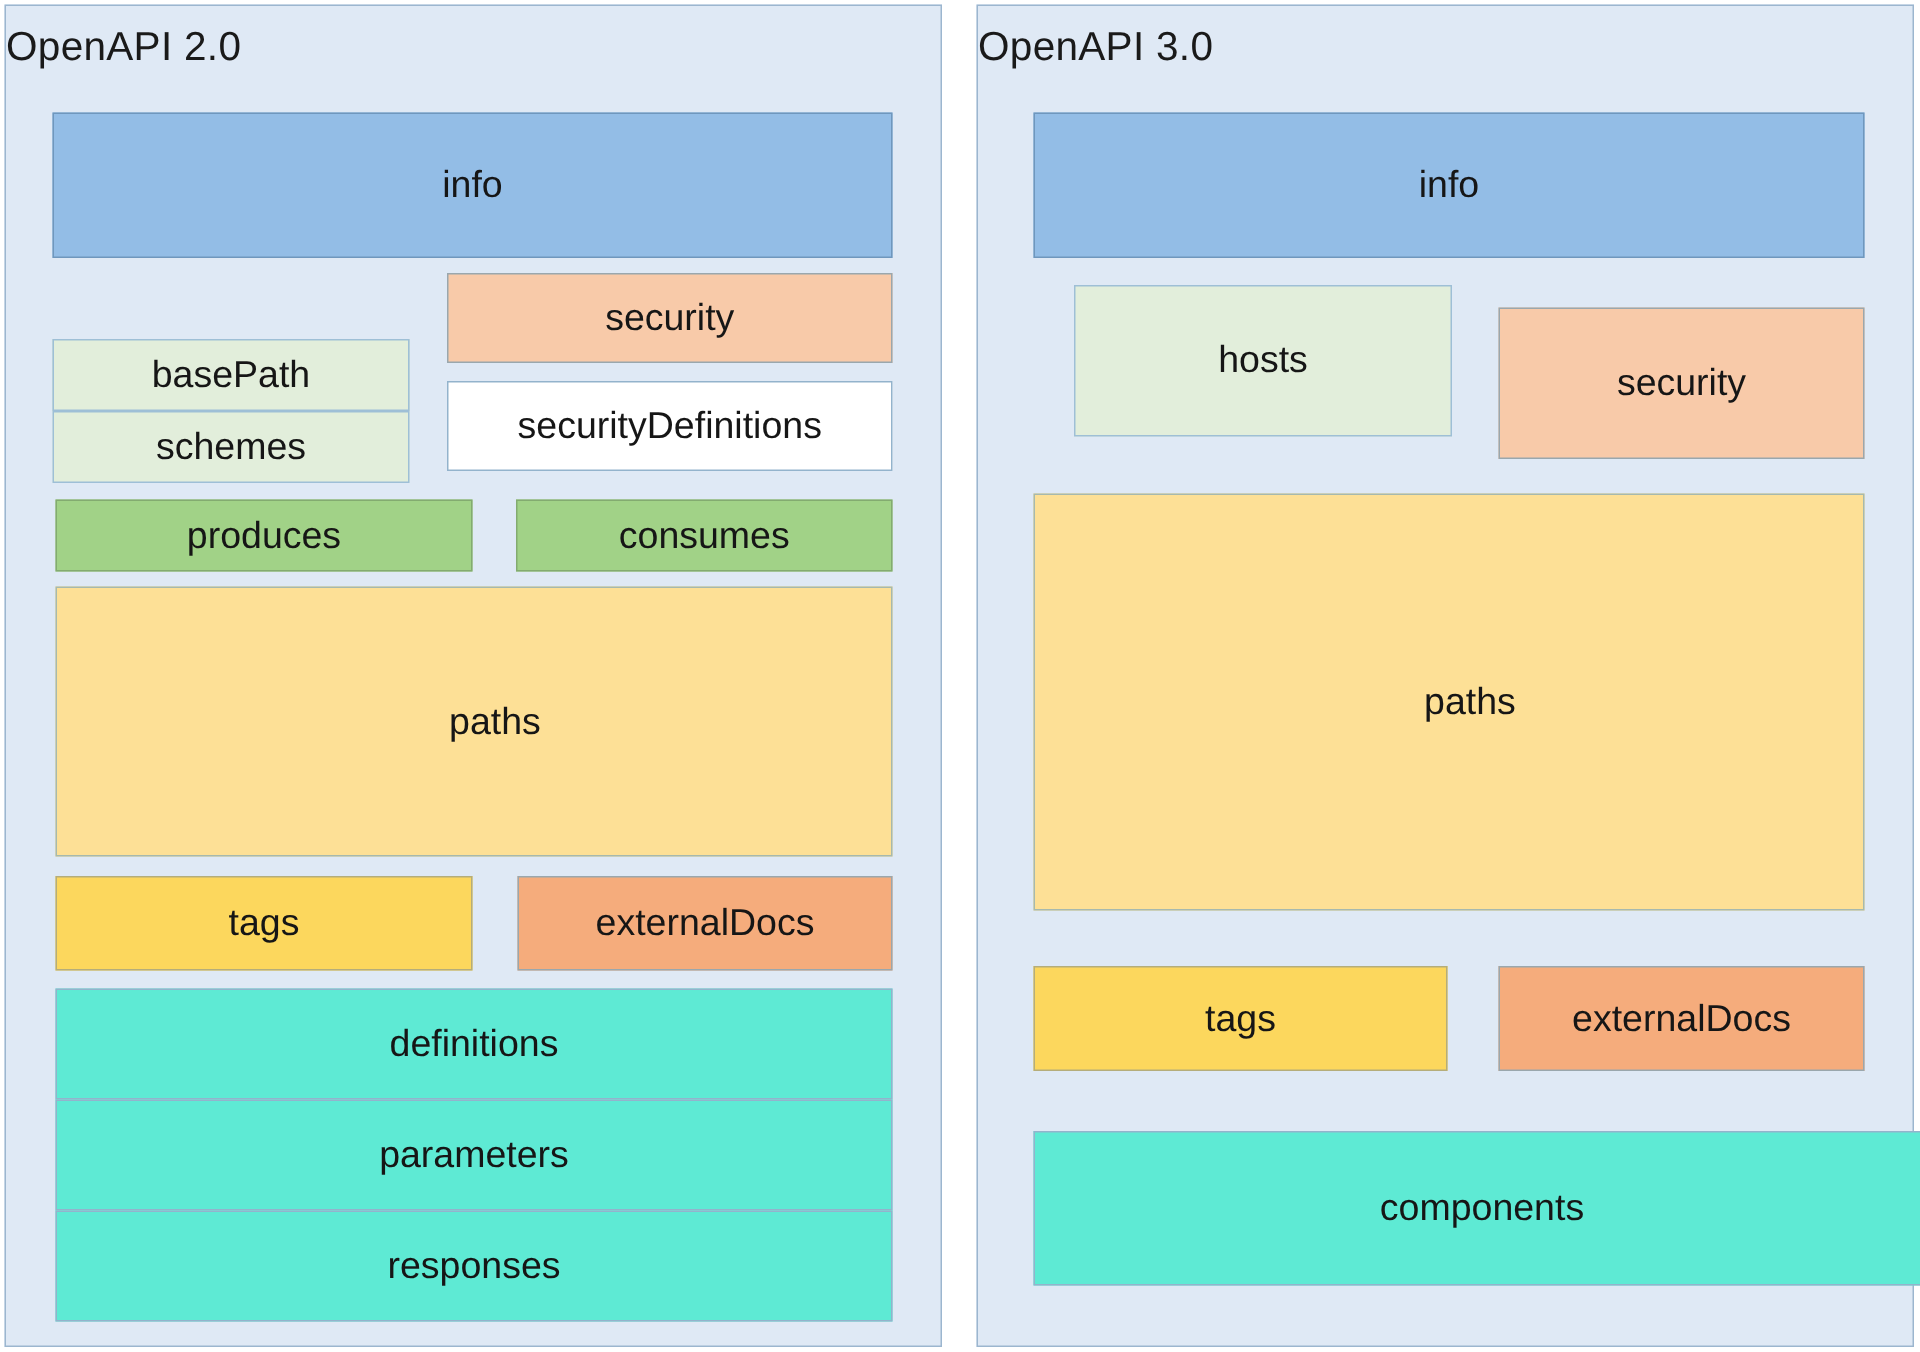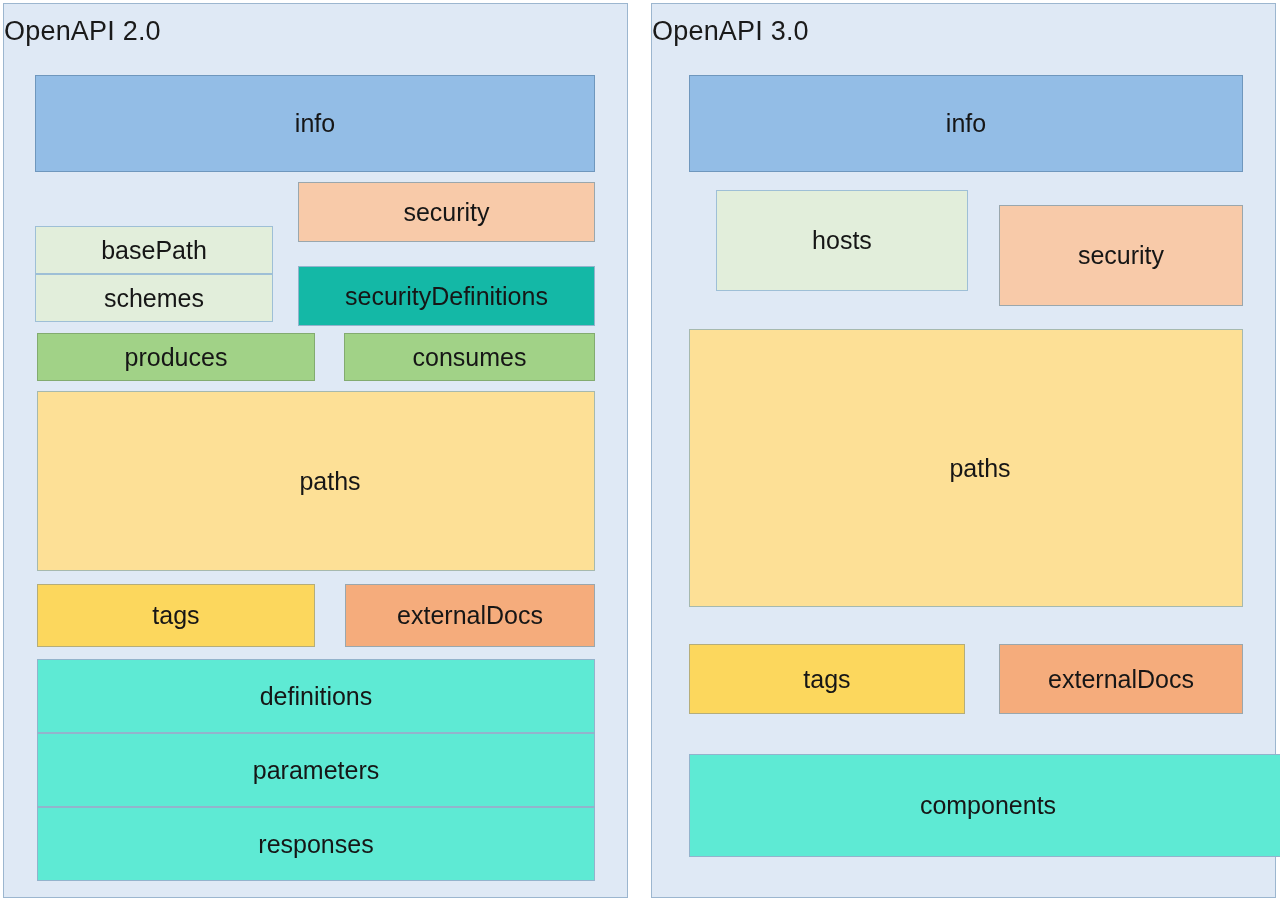--- a/index.html
+++ b/index.html
@@ -55,21 +55,21 @@
     color: #161616;
     line-height: 1;
     text-align: center;
     white-space: nowrap;
   }
 
   
   .c-info      { background: #93bde6; border-color: #6f97bd; }
   .c-host      { background: #e2eedb; border-color: #9ebfd6; }
   .c-security  { background: #f8caa9; border-color: #9aa7ad; }
-  .c-secdef    { background: #14b8a6; border-color: #93b3cc; margin-top: 12px; }
+  .c-secdef    { background: #ffffff; border-color: #93b3cc; }
   .c-produces  { background: #a1d287; border-color: #83ab70; }
   .c-paths     { background: #fde096; border-color: #a6b9ae; padding-left: 28px; }
   .c-tags      { background: #fcd75d; border-color: #b5ad7a; }
   .c-extdocs   { background: #f5ac7c; border-color: #9aa7ad; }
   .c-gray      { background: #5eead4; border-color: #93b3cc; }
 
   
   #v2-info     { left: 31px;  top: 71px;  width: 560px; height: 97px; }
 
   #v2-host     { left: 31px;  top: 174px; width: 238px; height: 48px; margin-top: 48px; }

